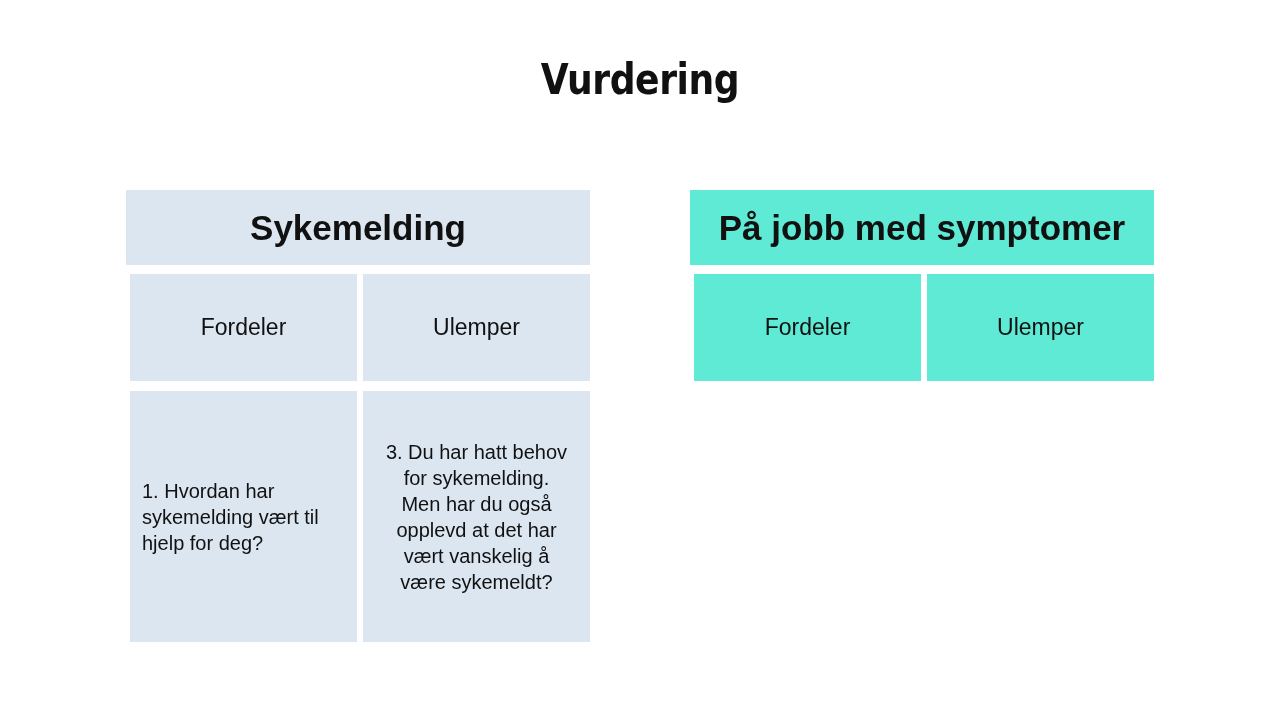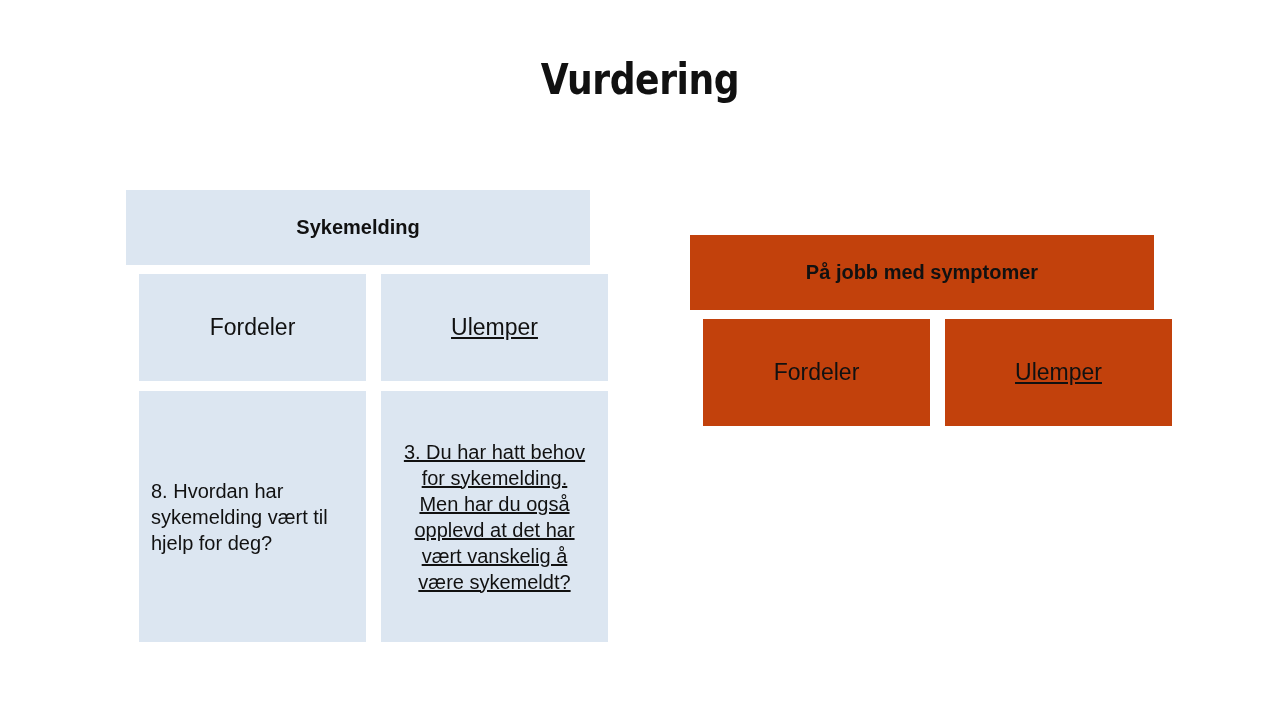--- a/index.html
+++ b/index.html
@@ -18,41 +18,41 @@
     }
     .table { position: absolute; top: 190px; width: 464px; height: 452px; }
     .table.left { left: 126px; }
     .table.right { left: 690px; }
     .cell {
       position: absolute; box-sizing: border-box;
       display: flex; align-items: center; justify-content: center;
       text-align: center;
     }
     .blue .cell { background: #dce6f1; }
-    .peach .cell { background: #c2410c; margin-top: 45px; }
+    .peach .cell { background: #5eead4; }
     .head { left: 0; top: 0; width: 464px; height: 75px;
-      font-size: 20px; font-weight: bold; }
+      font-size: 35px; font-weight: bold; }
     .sub { top: 84px; height: 107px; width: 227px; font-size: 23px; }
     .body { top: 201px; height: 251px; width: 227px; font-size: 20px; line-height: 26px; padding: 0 12px; }
-    .c0 { left: 13px; }
-    .c1 { left: 255px; text-decoration: underline; }
+    .c0 { left: 4px; }
+    .c1 { left: 237px; }
     .body.leftalign { justify-content: flex-start; text-align: left; }
     .body span { display: block; white-space: pre-line; }
   </style>
 </head>
 <body>
 
 <div class="title">Vurdering</div>
 
 <div class="table left blue">
   <div class="cell head">Sykemelding</div>
   <div class="cell sub c0">Fordeler</div>
   <div class="cell sub c1">Ulemper</div>
   <div class="cell body c0 leftalign">
-    <span>8. Hvordan har
+    <span>1. Hvordan har
 sykemelding vært til
 hjelp for deg?</span>
   </div>
   <div class="cell body c1">
     <span>3. Du har hatt behov
 for sykemelding.
 Men har du også
 opplevd at det har
 vært vanskelig å
 være sykemeldt?</span>

